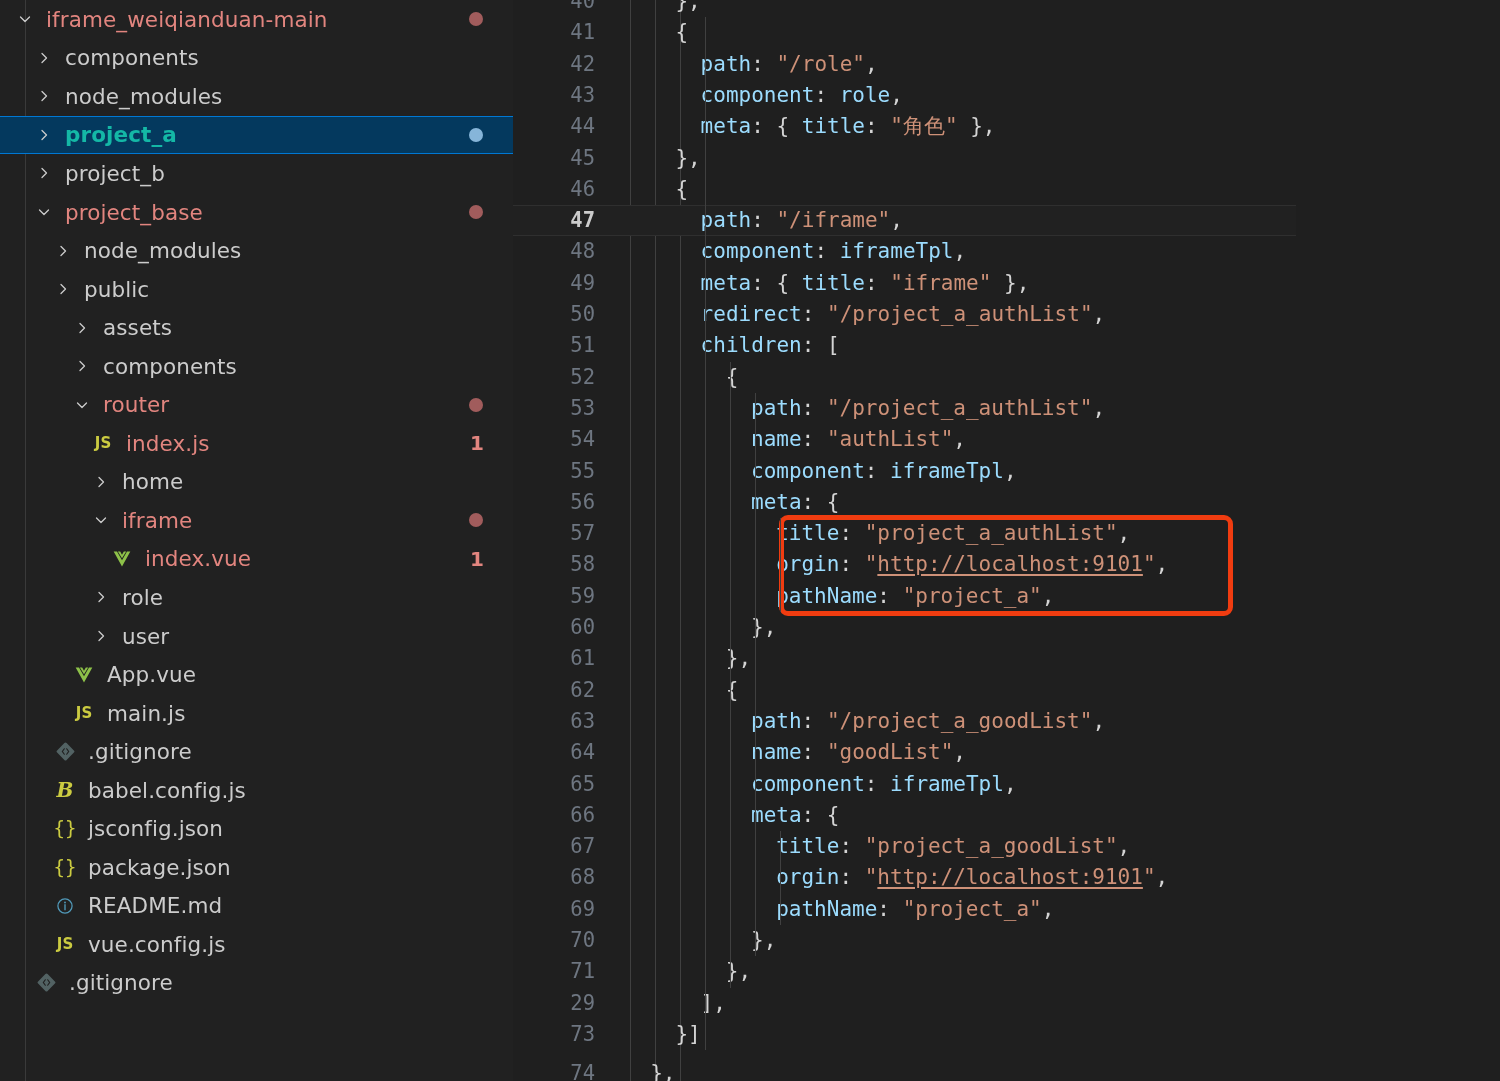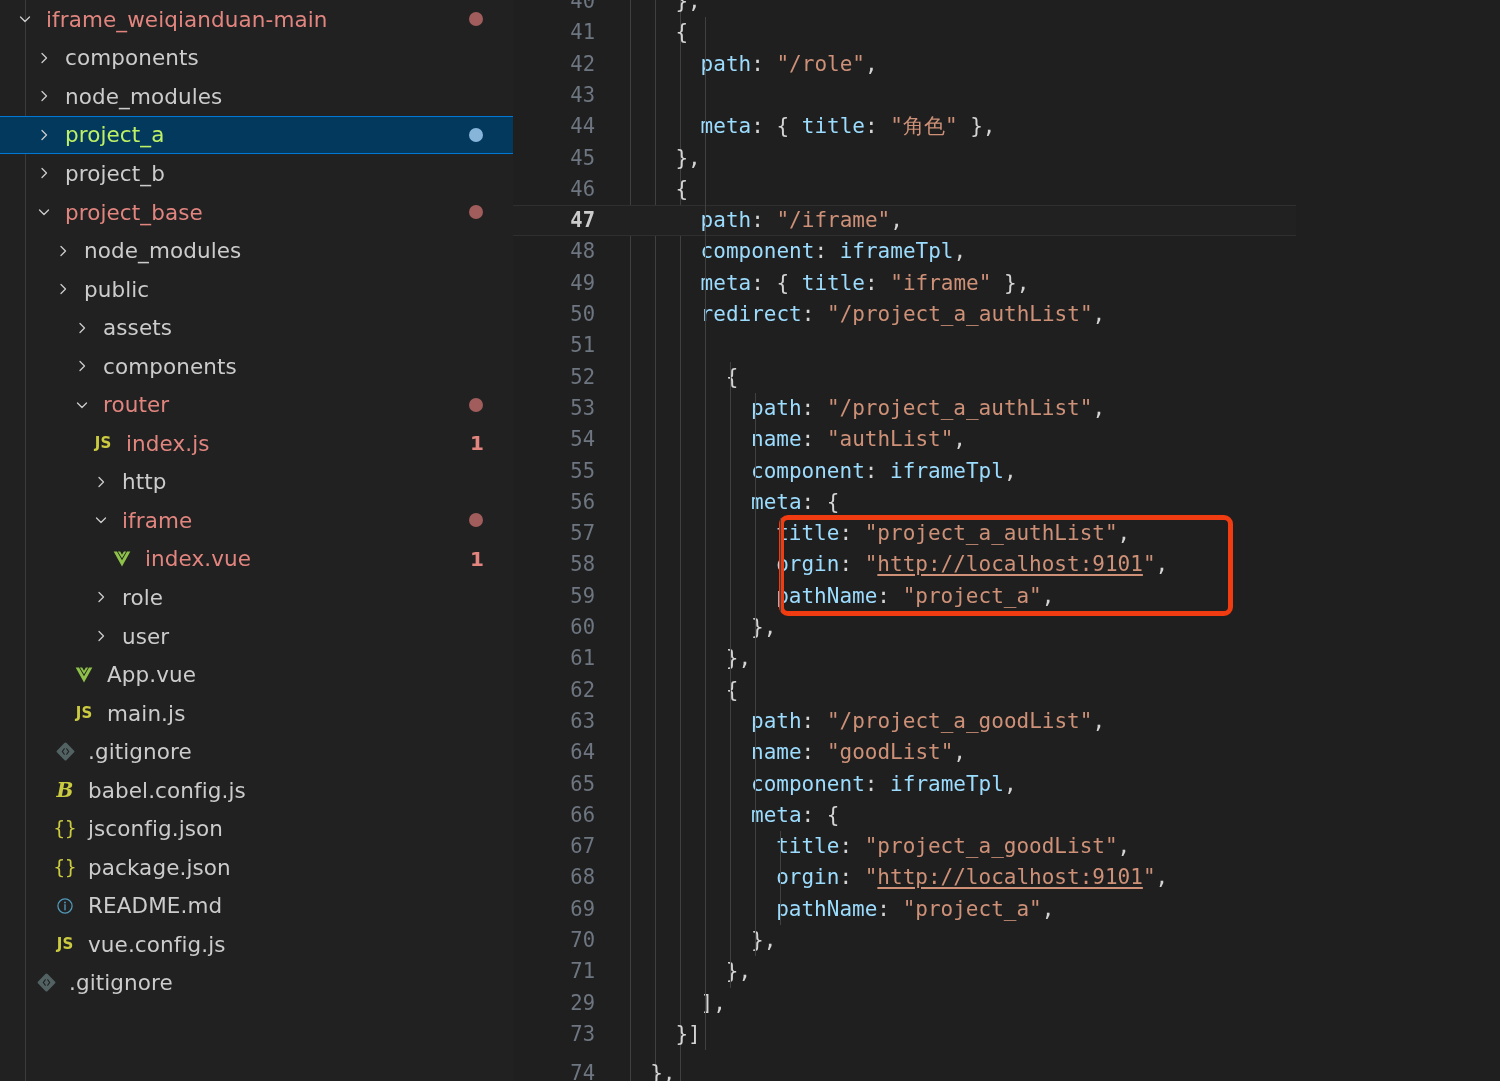--- a/index.html
+++ b/index.html
@@ -34,21 +34,21 @@
   .ficon{
     width:26px;flex:0 0 26px;display:flex;align-items:center;justify-content:center;
     font-size:17px;line-height:1;font-weight:700;
   }
   .ficon svg{display:block;}
   .label{
     font-size:21.5px;color:#cccccc;letter-spacing:.1px;
     font-family:"DejaVu Sans","Liberation Sans",sans-serif;
   }
   .label.git-mod{color:#e2857f;}
-  .label.sel{color:#bef264;}
+  .label.sel{color:#14b8a6;font-weight:bold;}
   .badge-dot{
     position:absolute;left:469px;top:50%;transform:translateY(-50%);
     width:14px;height:14px;border-radius:50%;
   }
   .badge-num{
     position:absolute;left:470px;top:50%;transform:translateY(-50%);
     font-size:20px;color:#e2857f;font-weight:600;
   }
   
   .guide{
@@ -226,21 +226,21 @@
           <span class="badge-num">1</span>
         </div>
         <div class="row">
           <div style="width: 90px; flex: 0 0 auto;"></div>
           <span class="twisty">
             <svg width="16" height="16" viewBox="0 0 16 16">
               <path d="M6 3.5 L10.5 8 L6 12.5" fill="none" stroke="#cccccc" stroke-width="1.3" stroke-linecap="round" stroke-linejoin="round"></path>
             </svg>
           </span>
           <div style="width: 10px; flex: 0 0 10px;"></div>
-          <span class="label">http</span>
+          <span class="label">home</span>
         </div>
         <div class="row">
           <div style="width: 90px; flex: 0 0 auto;"></div>
           <span class="twisty">
             <svg width="16" height="16" viewBox="0 0 16 16">
               <path d="M3.5 6 L8 10.5 L12.5 6" fill="none" stroke="#cccccc" stroke-width="1.3" stroke-linecap="round" stroke-linejoin="round"></path>
             </svg>
           </span>
           <div style="width: 10px; flex: 0 0 10px;"></div>
           <span class="label git-mod">iframe</span>
@@ -357,29 +357,29 @@
   </div>
 
   <div id="editor">
     <div class="iguide" style="left:117px;"></div>
     <div class="iguide" style="left:142px;"></div>
     <div class="iguide" style="left:167px;"></div>
     <div id="code-layer">
         <div class="cline" style="position: absolute; left: 0px; right: 0px; top: -14px;"><span class="lnum">40</span><span class="ctext" style="padding-left: 50.4px;"><span class="p">},</span></span></div>
         <div class="cline" style="position: absolute; left: 0px; right: 0px; top: 17.3px;"><span class="lnum">41</span><span class="ctext" style="padding-left: 50.4px;"><span class="p">{</span></span></div>
         <div class="cline" style="position: absolute; left: 0px; right: 0px; top: 48.6px;"><span class="lnum">42</span><span class="ctext" style="padding-left: 75.6px;"><span class="k">path</span><span class="p">: </span><span class="s">"/role"</span><span class="p">,</span></span></div>
-        <div class="cline" style="position: absolute; left: 0px; right: 0px; top: 79.9px;"><span class="lnum">43</span></div>
+        <div class="cline" style="position: absolute; left: 0px; right: 0px; top: 79.9px;"><span class="lnum">43</span><span class="ctext" style="padding-left: 75.6px;"><span class="k">component</span><span class="p">: </span><span class="v">role</span><span class="p">,</span></span></div>
         <div class="cline" style="position: absolute; left: 0px; right: 0px; top: 111.2px;"><span class="lnum">44</span><span class="ctext" style="padding-left: 75.6px;"><span class="k">meta</span><span class="p">: { </span><span class="k">title</span><span class="p">: </span><span class="s">"角色"</span><span class="p"> },</span></span></div>
         <div class="cline" style="position: absolute; left: 0px; right: 0px; top: 142.5px;"><span class="lnum">45</span><span class="ctext" style="padding-left: 50.4px;"><span class="p">},</span></span></div>
         <div class="cline" style="position: absolute; left: 0px; right: 0px; top: 173.8px;"><span class="lnum">46</span><span class="ctext" style="padding-left: 50.4px;"><span class="p">{</span></span></div>
         <div class="cline active" style="position: absolute; left: 0px; right: 0px; top: 205.1px;"><span class="lnum">47</span><span class="ctext" style="padding-left: 75.6px;"><span class="k">path</span><span class="p">: </span><span class="s">"/iframe"</span><span class="p">,</span></span></div>
         <div class="cline" style="position: absolute; left: 0px; right: 0px; top: 236.4px;"><span class="lnum">48</span><span class="ctext" style="padding-left: 75.6px;"><span class="k">component</span><span class="p">: </span><span class="v">iframeTpl</span><span class="p">,</span></span></div>
         <div class="cline" style="position: absolute; left: 0px; right: 0px; top: 267.7px;"><span class="lnum">49</span><span class="ctext" style="padding-left: 75.6px;"><span class="k">meta</span><span class="p">: { </span><span class="k">title</span><span class="p">: </span><span class="s">"iframe"</span><span class="p"> },</span></span></div>
         <div class="cline" style="position: absolute; left: 0px; right: 0px; top: 299px;"><span class="lnum">50</span><span class="ctext" style="padding-left: 75.6px;"><span class="k">redirect</span><span class="p">: </span><span class="s">"/project_a_authList"</span><span class="p">,</span></span></div>
-        <div class="cline" style="position: absolute; left: 0px; right: 0px; top: 330.3px;"><span class="lnum">51</span></div>
+        <div class="cline" style="position: absolute; left: 0px; right: 0px; top: 330.3px;"><span class="lnum">51</span><span class="ctext" style="padding-left: 75.6px;"><span class="k">children</span><span class="p">: [</span></span></div>
         <div class="cline" style="position: absolute; left: 0px; right: 0px; top: 361.6px;"><span class="lnum">52</span><span class="ctext" style="padding-left: 100.8px;"><span class="p">{</span></span></div>
         <div class="cline" style="position: absolute; left: 0px; right: 0px; top: 392.9px;"><span class="lnum">53</span><span class="ctext" style="padding-left: 126px;"><span class="k">path</span><span class="p">: </span><span class="s">"/project_a_authList"</span><span class="p">,</span></span></div>
         <div class="cline" style="position: absolute; left: 0px; right: 0px; top: 424.2px;"><span class="lnum">54</span><span class="ctext" style="padding-left: 126px;"><span class="k">name</span><span class="p">: </span><span class="s">"authList"</span><span class="p">,</span></span></div>
         <div class="cline" style="position: absolute; left: 0px; right: 0px; top: 455.5px;"><span class="lnum">55</span><span class="ctext" style="padding-left: 126px;"><span class="k">component</span><span class="p">: </span><span class="v">iframeTpl</span><span class="p">,</span></span></div>
         <div class="cline" style="position: absolute; left: 0px; right: 0px; top: 486.8px;"><span class="lnum">56</span><span class="ctext" style="padding-left: 126px;"><span class="k">meta</span><span class="p">: {</span></span></div>
         <div class="cline" style="position: absolute; left: 0px; right: 0px; top: 518.1px;"><span class="lnum">57</span><span class="ctext" style="padding-left: 151.2px;"><span class="k">title</span><span class="p">: </span><span class="s">"project_a_authList"</span><span class="p">,</span></span></div>
         <div class="cline" style="position: absolute; left: 0px; right: 0px; top: 549.4px;"><span class="lnum">58</span><span class="ctext" style="padding-left: 151.2px;"><span class="k">orgin</span><span class="p">: </span><span class="s">"</span><span class="lnk">http://localhost:9101</span><span class="s">"</span><span class="p">,</span></span></div>
         <div class="cline" style="position: absolute; left: 0px; right: 0px; top: 580.7px;"><span class="lnum">59</span><span class="ctext" style="padding-left: 151.2px;"><span class="k">pathName</span><span class="p">: </span><span class="s">"project_a"</span><span class="p">,</span></span></div>
         <div class="cline" style="position: absolute; left: 0px; right: 0px; top: 612px;"><span class="lnum">60</span><span class="ctext" style="padding-left: 126px;"><span class="p">},</span></span></div>
         <div class="cline" style="position: absolute; left: 0px; right: 0px; top: 643.3px;"><span class="lnum">61</span><span class="ctext" style="padding-left: 100.8px;"><span class="p">},</span></span></div>

